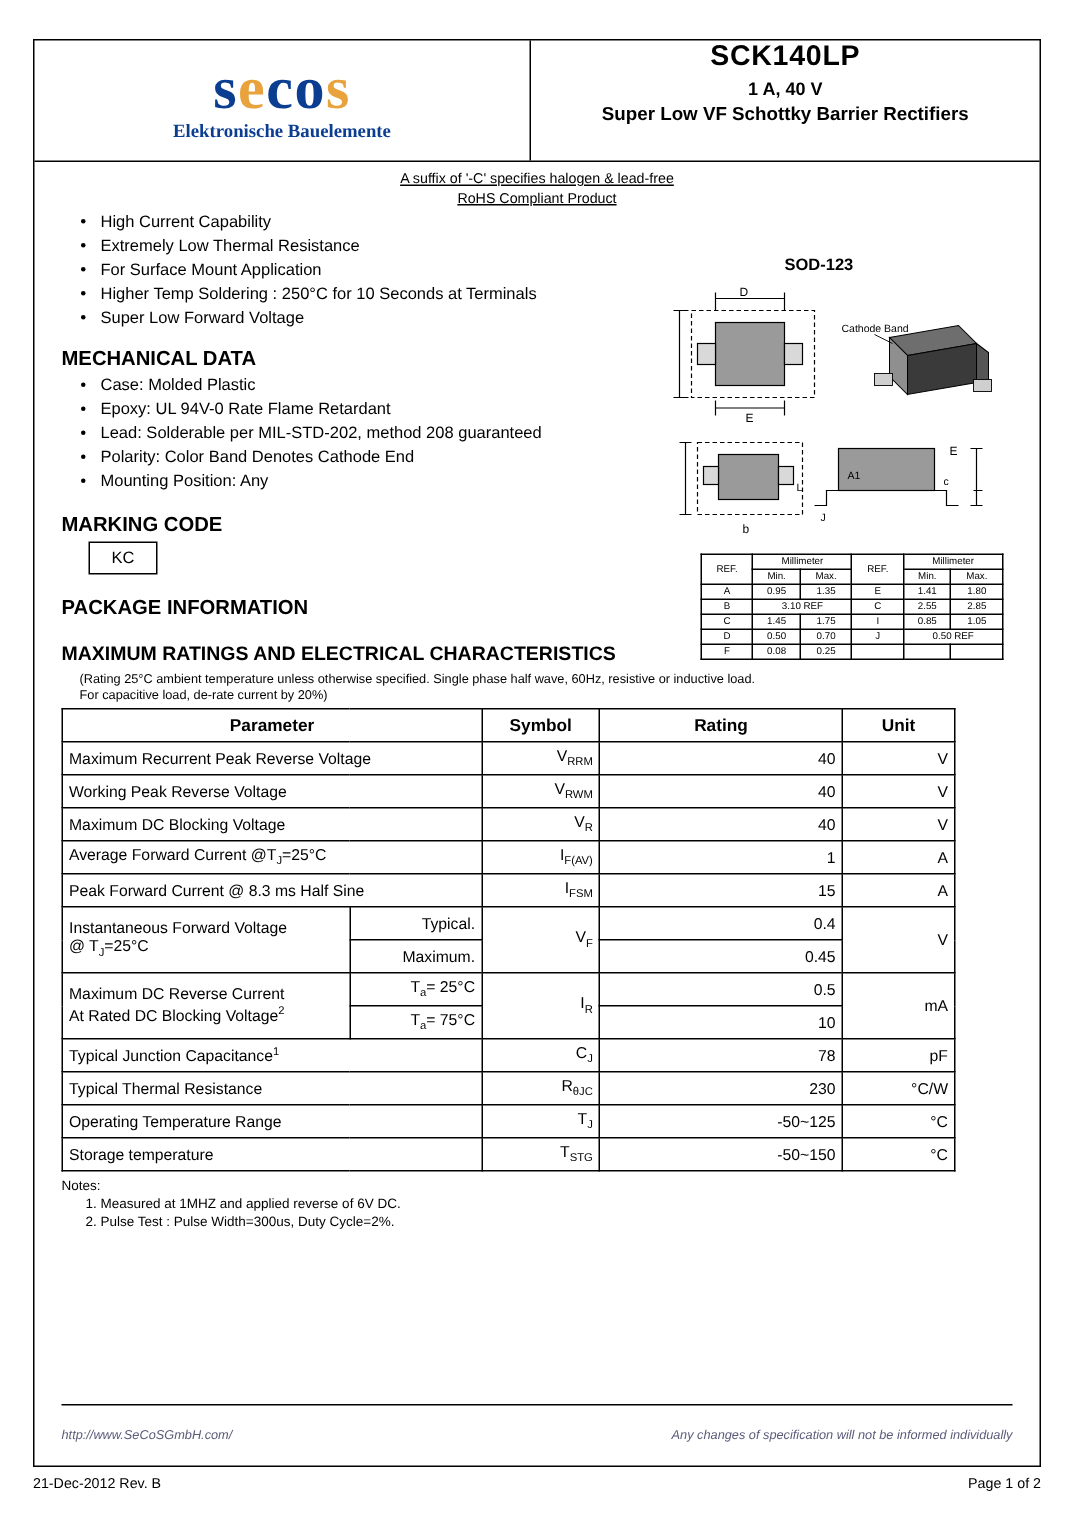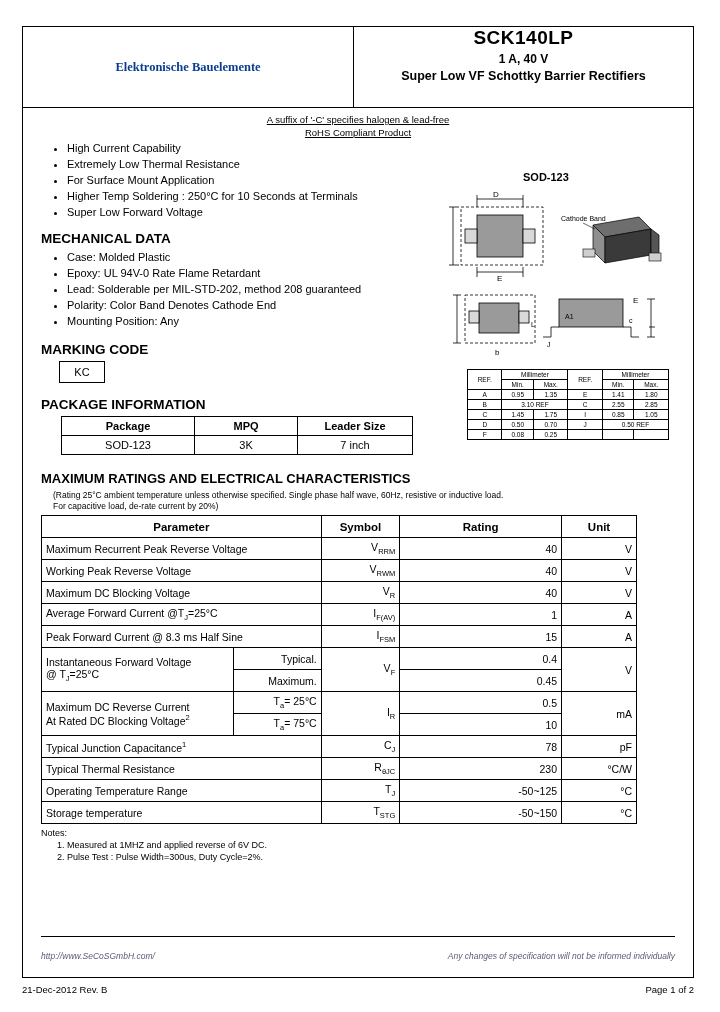--- a/index.html
+++ b/index.html
@@ -170,20 +170,23 @@
     font-weight:normal;
   }
 </style>
 </head>
 <body>
 
 <div class="page">
 
   <div class="header">
     <div class="logo-cell">
+      <div class="logo-word">
+        <span>s</span><span>e</span><span>c</span><span>o</span><span>s</span>
+      </div>
       <div class="logo-sub">Elektronische Bauelemente</div>
     </div>
     <div class="title-cell">
       <div class="part-no">SCK140LP</div>
       <div class="rating-line">1 A, 40 V</div>
       <div class="desc-line">Super Low VF Schottky Barrier Rectifiers</div>
     </div>
   </div>
 
   <div class="rohs">
@@ -209,34 +212,20 @@
       <li>Polarity: Color Band Denotes Cathode End</li>
       <li>Mounting Position: Any</li>
     </ul>
 
     <h2 class="sec" style="margin-top:14px">MARKING CODE</h2>
     <div class="marking-box">
       <span>KC</span>
     </div>
 
     <h2 class="sec" style="margin-top:14px">PACKAGE INFORMATION</h2>
-    <table class="pkg">
-      <tbody>
-          <tr>
-        <th>Package</th>
-        <th>MPQ</th>
-        <th>Leader Size</th>
-      </tr>
-      <tr>
-        <td>SOD-123</td>
-        <td>3K</td>
-        <td>7 inch</td>
-      </tr>
-    </tbody>
-      </table>
 
     <h2 class="sec" style="margin-top:16px;font-size:13px">MAXIMUM RATINGS AND ELECTRICAL CHARACTERISTICS</h2>
     <div class="note-small">
       <div>(Rating 25°C ambient temperature unless otherwise specified. Single phase half wave, 60Hz, resistive or inductive load.</div>
       <div>For capacitive load, de-rate current by 20%)</div>
     </div>
 
     <table class="ratings">
       <colgroup>
         <col style="width:206px">

